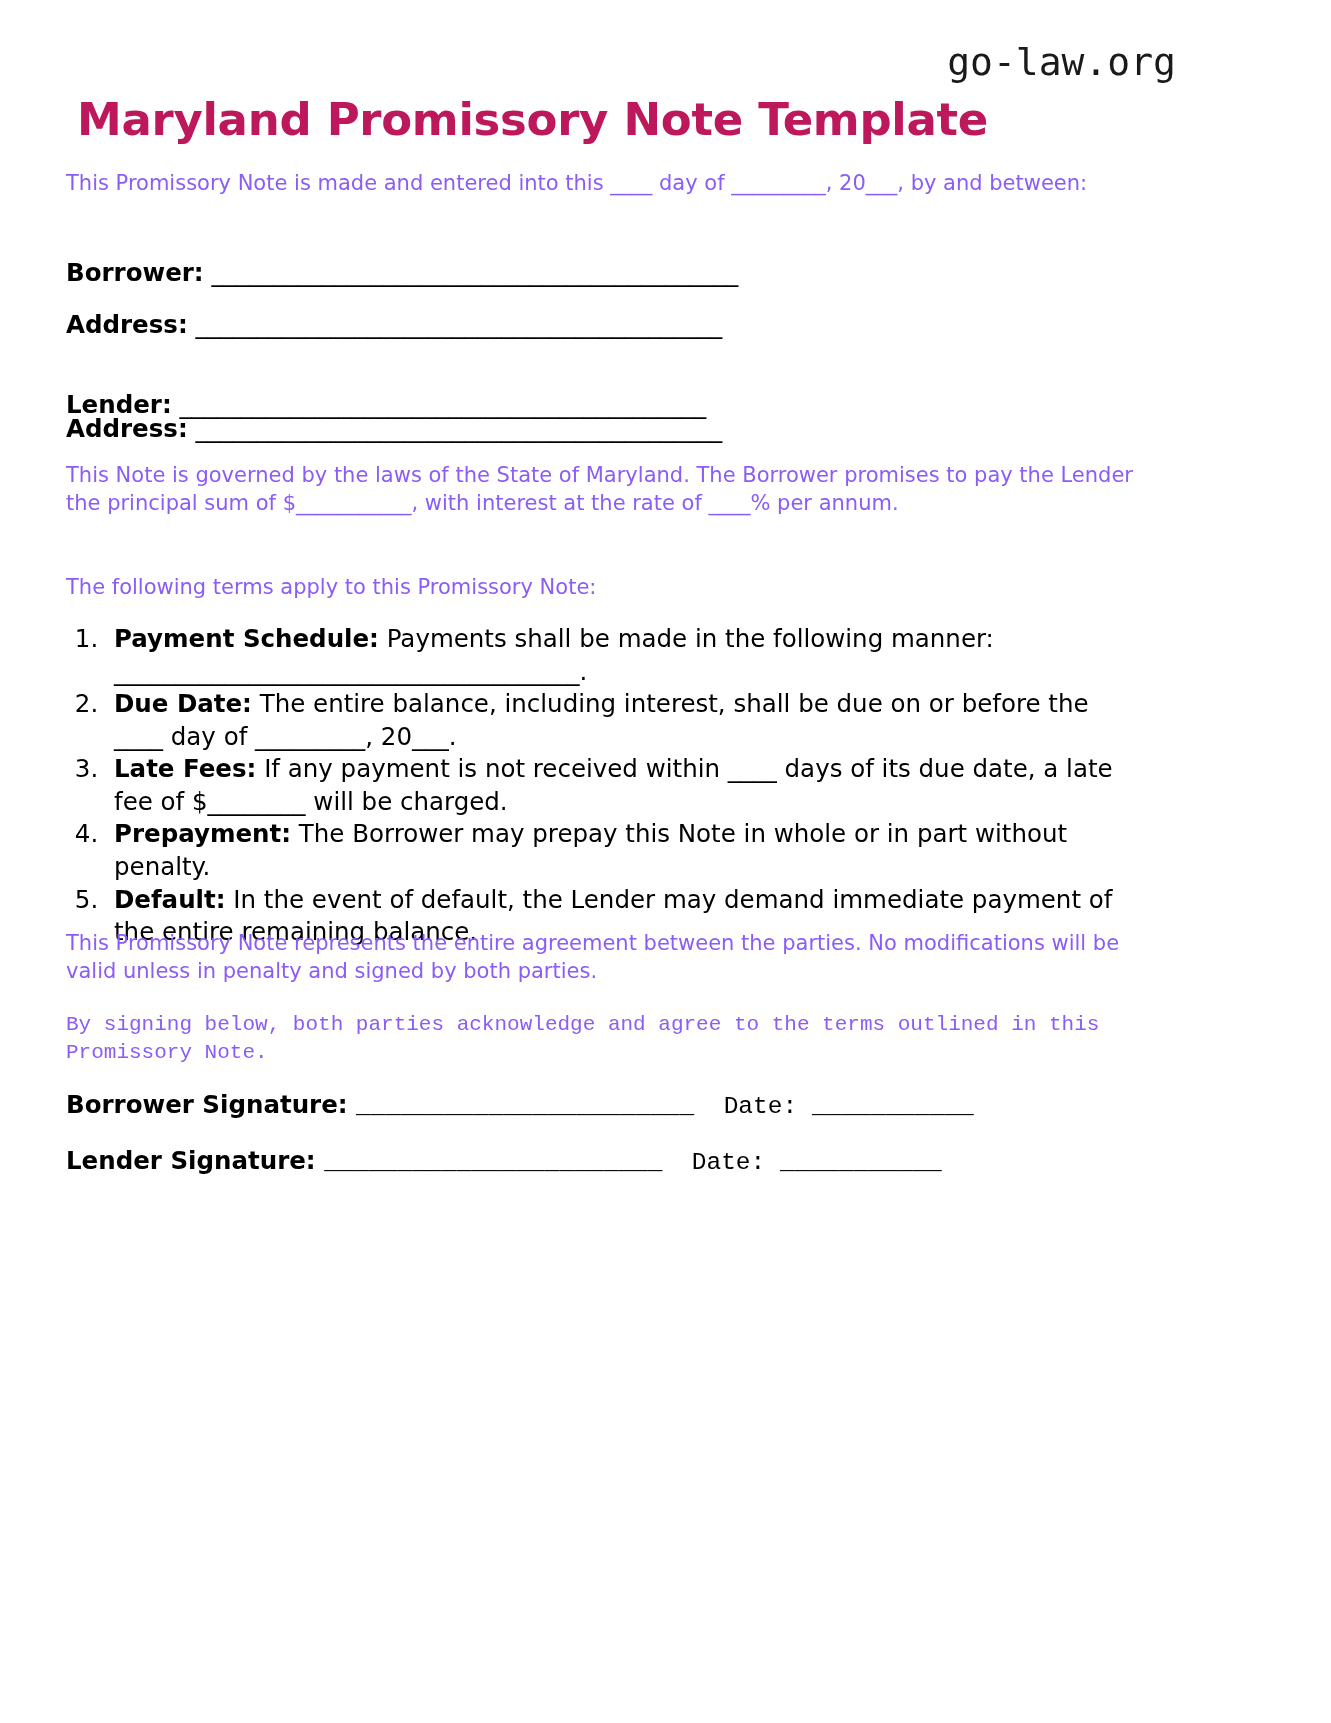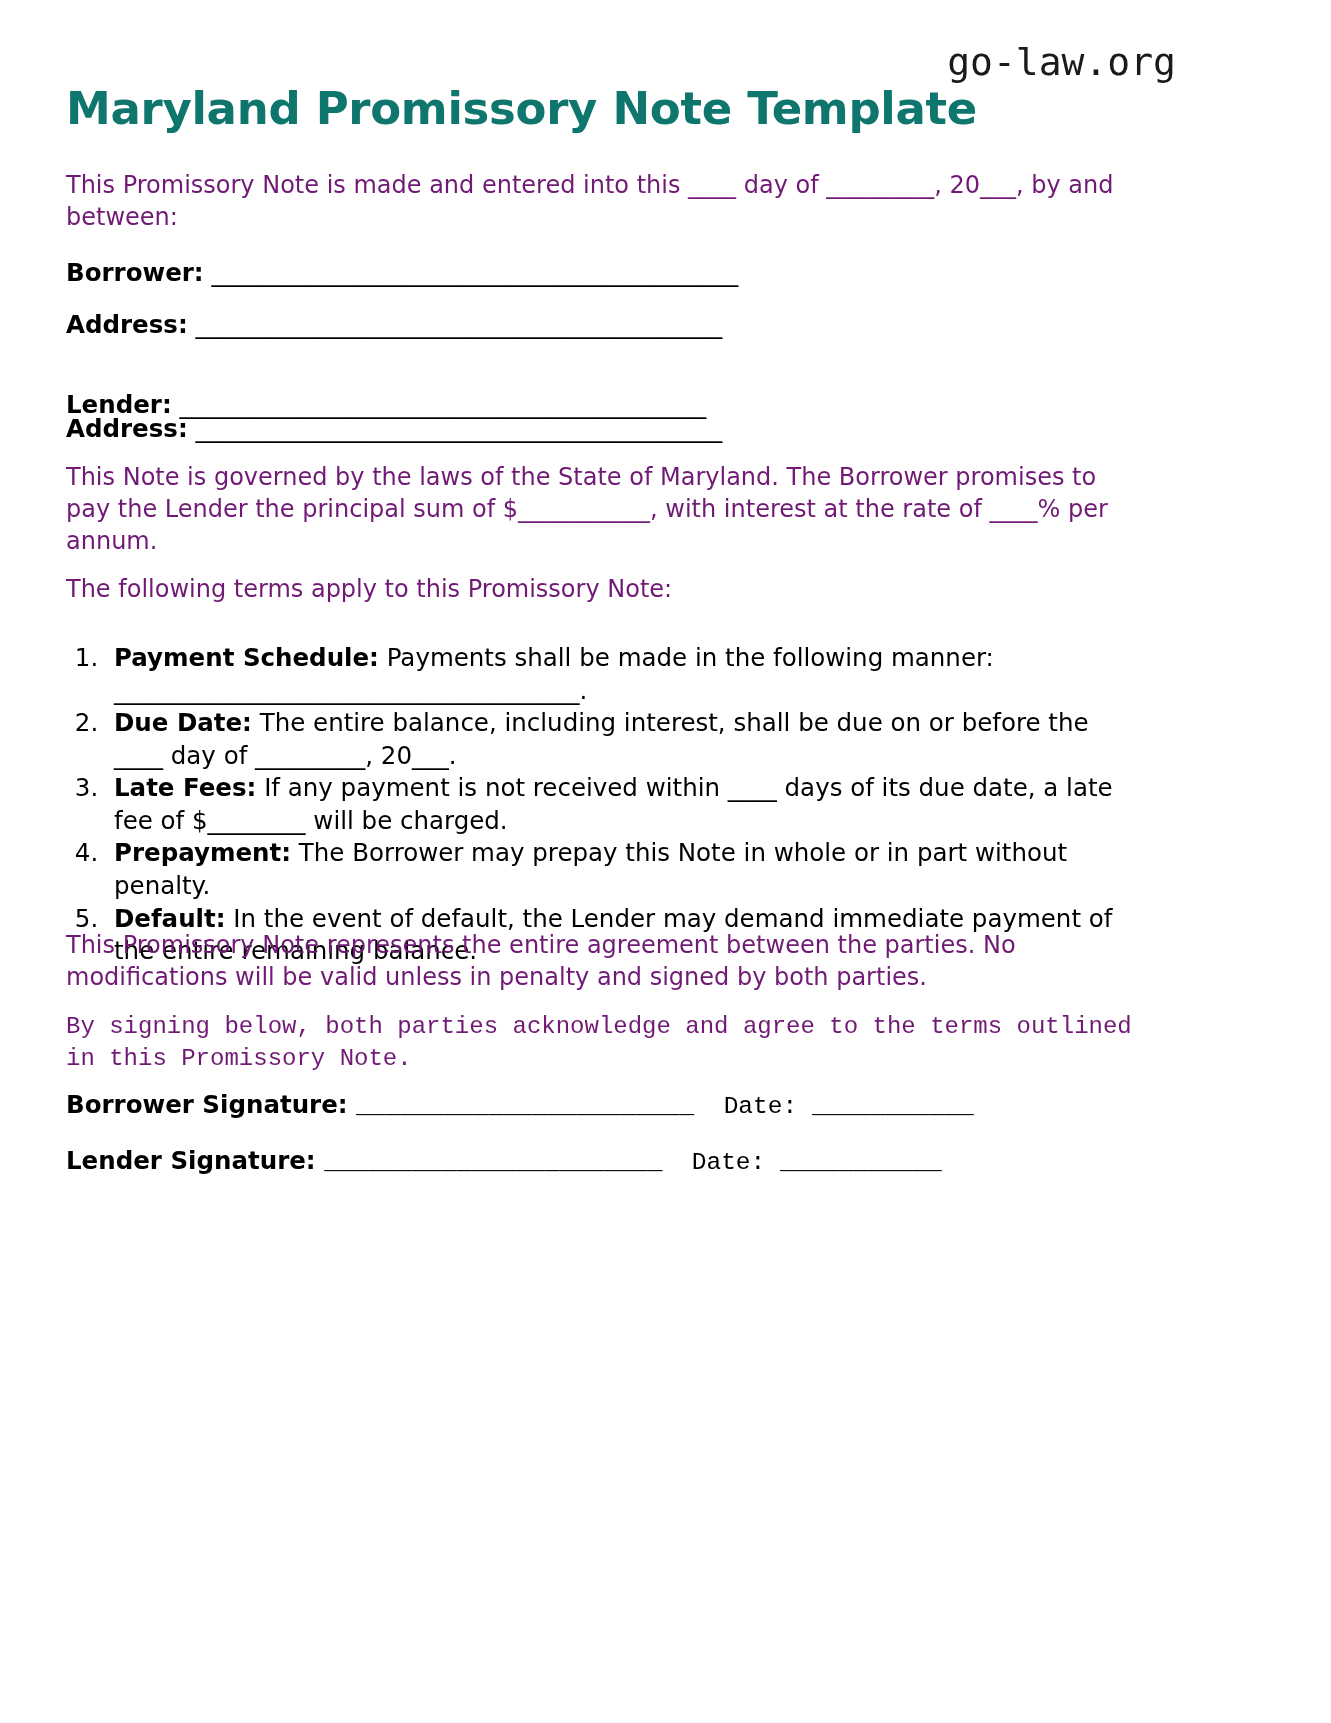--- a/index.html
+++ b/index.html
@@ -24,37 +24,37 @@
     position: absolute;
     right: 155px;
     top: 40px;
     font-family: "DejaVu Sans Mono", monospace;
     font-size: 38px;
     letter-spacing: 0px;
     color: #1a1a1a;
     white-space: nowrap;
   }
   h1.doc-title {
-    margin: 0;
+    margin: 11px;
     padding: 0;
     position: absolute;
     left: 66px;
     top: 82px;
     font-size: 45px;
     font-weight: bold;
     letter-spacing: -0.3px;
-    color: #0f766e;
+    color: #be185d;
     white-space: nowrap;
     text-align: center;
   }
   p.para {
     margin: 0 0 0 0;
-    font-size: 24px;
+    font-size: 21px;
     line-height: 1.33;
-    color: #701a75;
+    color: #8b5cf6;
   }
   .blk {
     position: absolute;
     left: 66px;
     width: 1078px;
   }
   .field-row {
     font-size: 24.5px;
     line-height: 1.33;
     white-space: nowrap;
@@ -120,21 +120,21 @@
   </div>
 
   <div class="blk" style="top:462px;">
     <p class="para"><span>This Note is governed by the laws of the State of Maryland. The Borrower promises to pay the Lender the principal sum of $</span><span>___________</span><span>, with interest at the rate of </span><span>____</span><span>% per annum.</span></p>
   </div>
 
   <div class="blk" style="top:574px;">
     <p class="para">The following terms apply to this Promissory Note:</p>
   </div>
 
-  <div class="blk" style="top:642px;">
+  <div class="blk" style="top:623px;">
     <ol class="terms">
 
       <li><span class="term-name">Payment Schedule:</span><span> Payments shall be made in the following manner: </span><span>______________________________________</span><span>.</span></li>
 
       <li><span class="term-name">Due Date:</span><span> The entire balance, including interest, shall be due on or before the </span><span>____</span><span> day of </span><span>_________</span><span>, 20</span><span>___</span><span>.</span></li>
 
       <li><span class="term-name">Late Fees:</span><span> If any payment is not received within </span><span>____</span><span> days of its due date, a late fee of $</span><span>________</span><span> will be charged.</span></li>
 
       <li><span class="term-name">Prepayment:</span><span> The Borrower may prepay this Note in whole or in part without penalty.</span></li>
 

